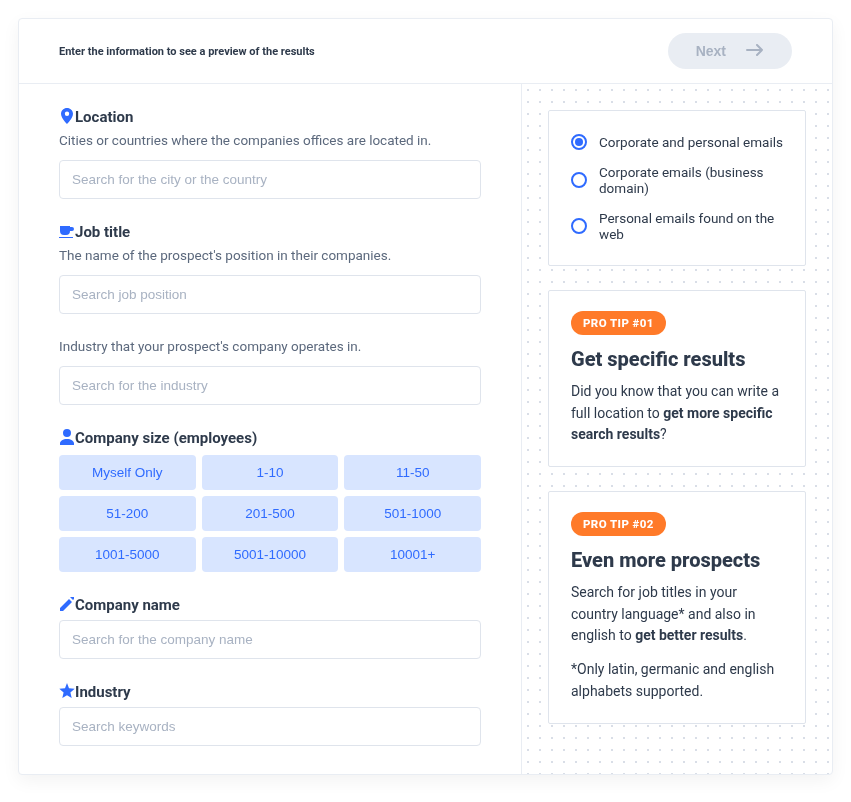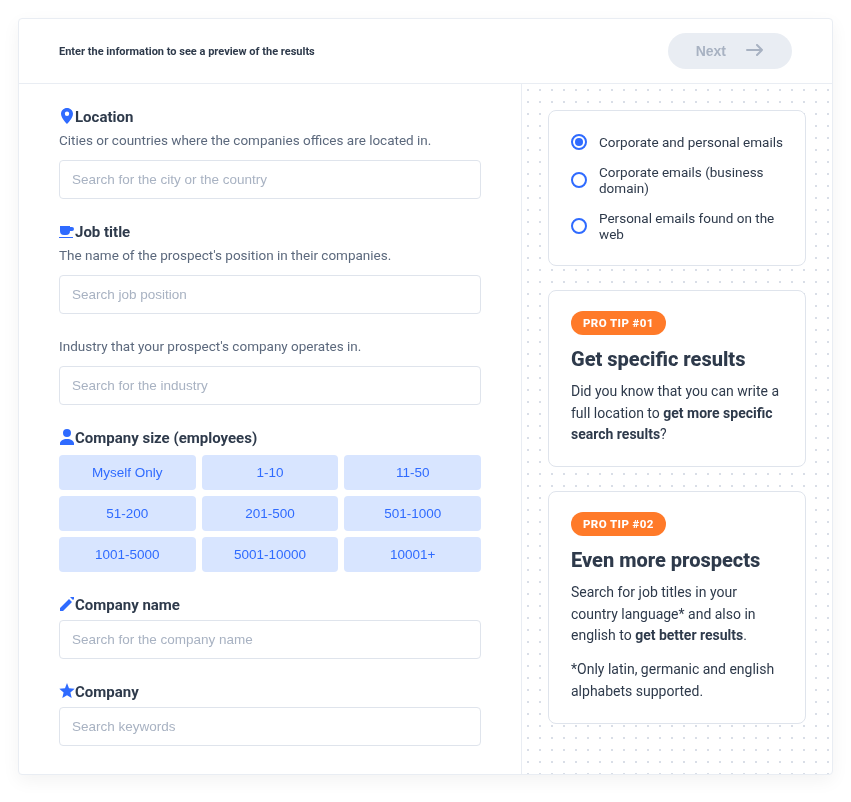--- a/index.html
+++ b/index.html
@@ -110,21 +110,21 @@
     border-radius: 4px;
     padding: 10px 8px;
     font-size: 13.5px;
     cursor: pointer;
     font-weight: 500;
   }
 
   .panel {
     background: #fff;
     border: 1px solid #dfe4ec;
-    border-radius: 8px;
+    border-radius: 2px;
     padding: 20px 22px;
   }
   .radio-row {
     display: flex;
     align-items: center;
     gap: 12px;
     padding: 7px 0;
     cursor: pointer;
   }
   .radio {
@@ -255,21 +255,21 @@
         <input class="input" placeholder="Search for the company name" style="">
       </div>
 
       <div class="section" style="margin-bottom:0">
         <div class="section-header">
           <span class="icon">
             <svg width="16" height="16" viewBox="0 0 16 16" fill="#2f6bff">
                 <path d="M8 0l2 5.3 5.7.4-4.3 3.8 1.3 5.6L8 12.3 3.3 15l1.3-5.6L.3 5.7 6 5.3 8 0z"></path>
               </svg>
           </span>
-          <span class="section-title">Company</span>
+          <span class="section-title">Industry</span>
         </div>
         <input class="input" placeholder="Search keywords" style="">
       </div>
 
     </div>
 
     <div class="right">
 
       <div class="panel" style="padding:16px 22px;">
         <div class="radio-row">

